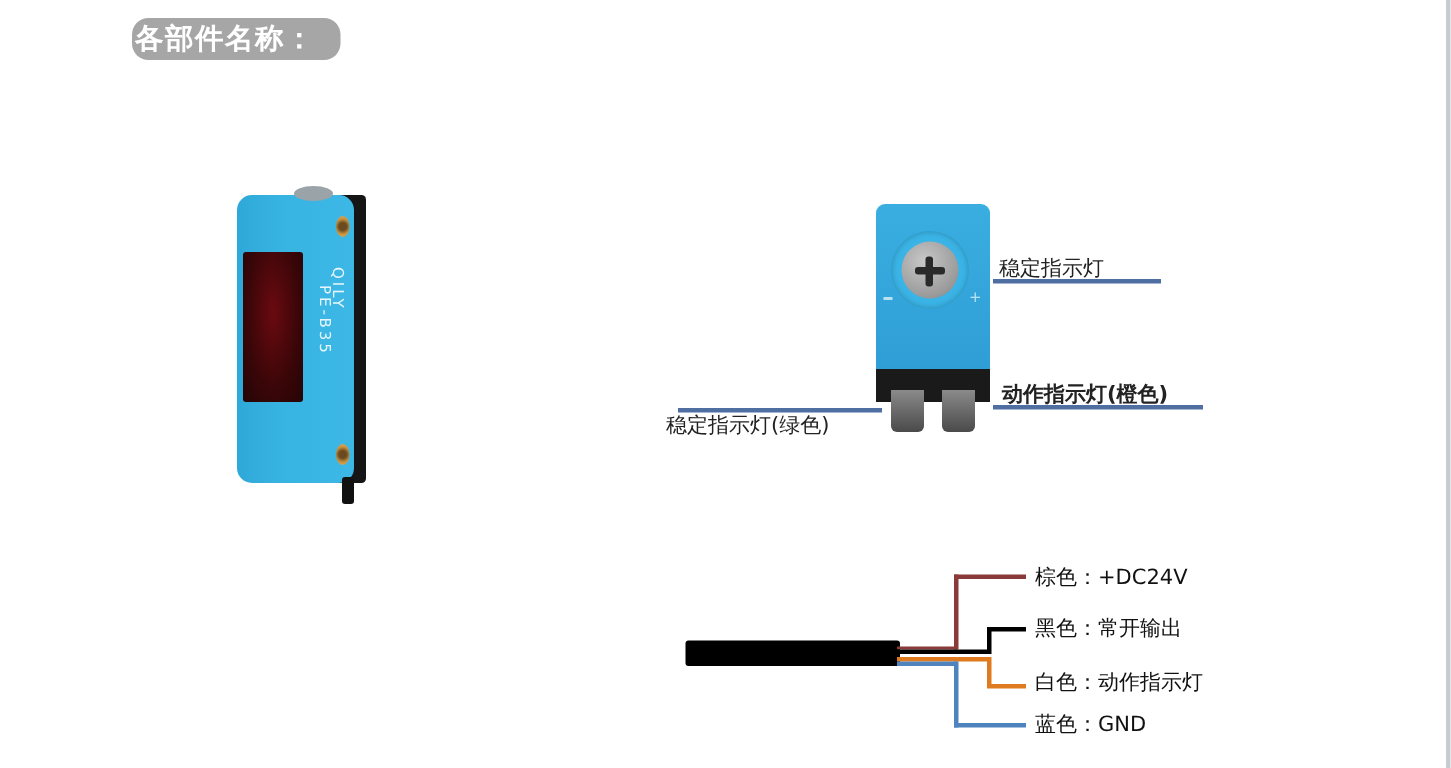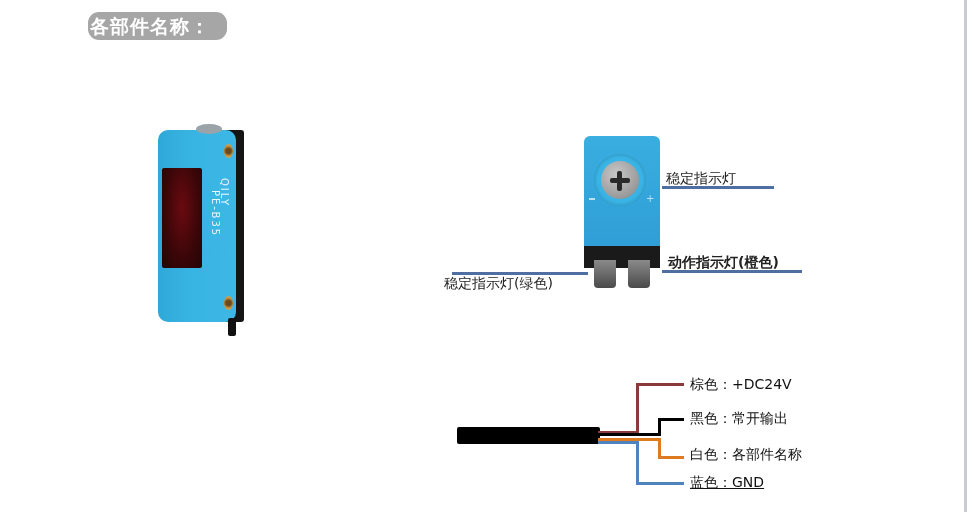--- a/index.html
+++ b/index.html
@@ -154,17 +154,17 @@
 <div class="wire" style="left:636px; top:441px; width:3px; height:44px; background:#4f83bd;"></div>
 <div class="wire" style="left:636px; top:482px; width:48px; height:3px; background:#4f83bd;"></div>
 
 <div class="wlabel" style="left:690px; top:376px;">
   <span>棕色</span><span>：</span><span>+DC24V</span>
 </div>
 <div class="wlabel" style="left:690px; top:410px;">
   <span>黑色</span><span>：</span><span>常开输出</span>
 </div>
 <div class="wlabel" style="left:690px; top:446px;">
-  <span>白色</span><span>：</span><span>各部件名称</span>
+  <span>白色</span><span>：</span><span>动作指示灯</span>
 </div>
-<div class="wlabel" style="left:690px; top:474px;text-decoration:underline;">
+<div class="wlabel" style="left:690px; top:474px;">
   <span>蓝色</span><span>：</span><span>GND</span>
 </div>
 
 </body></html>

